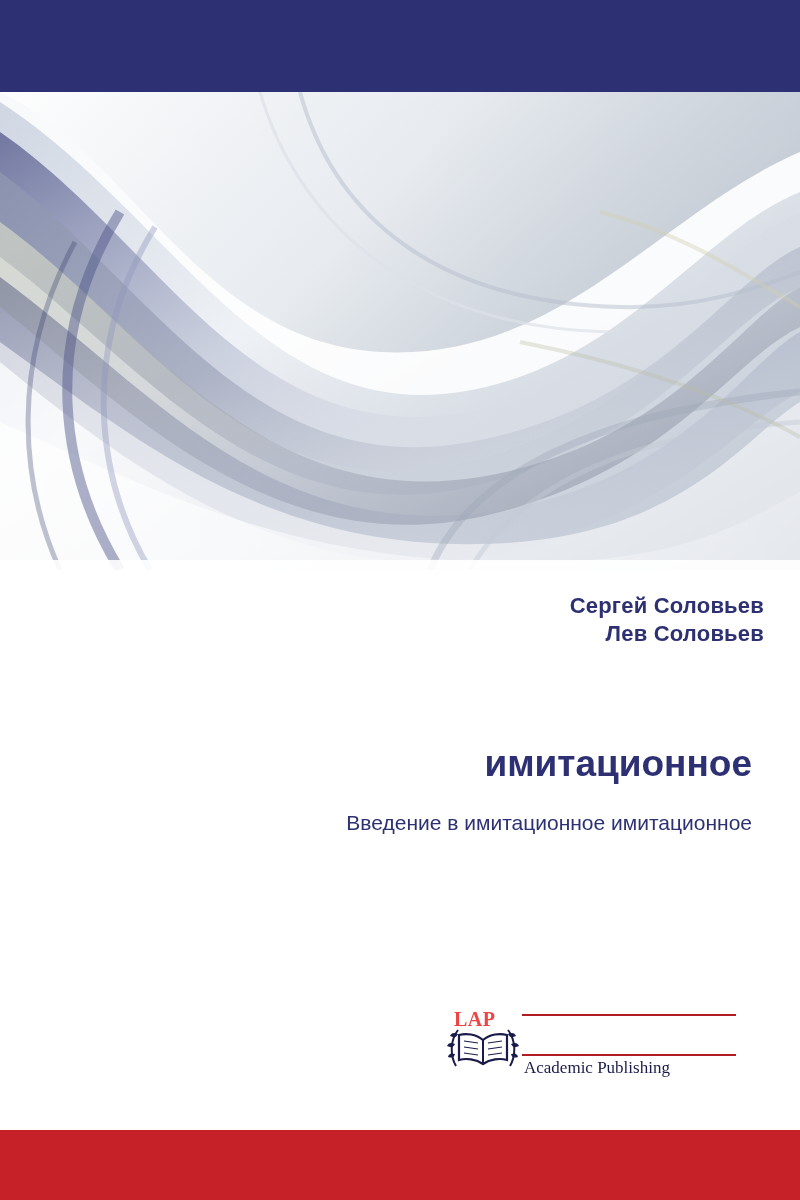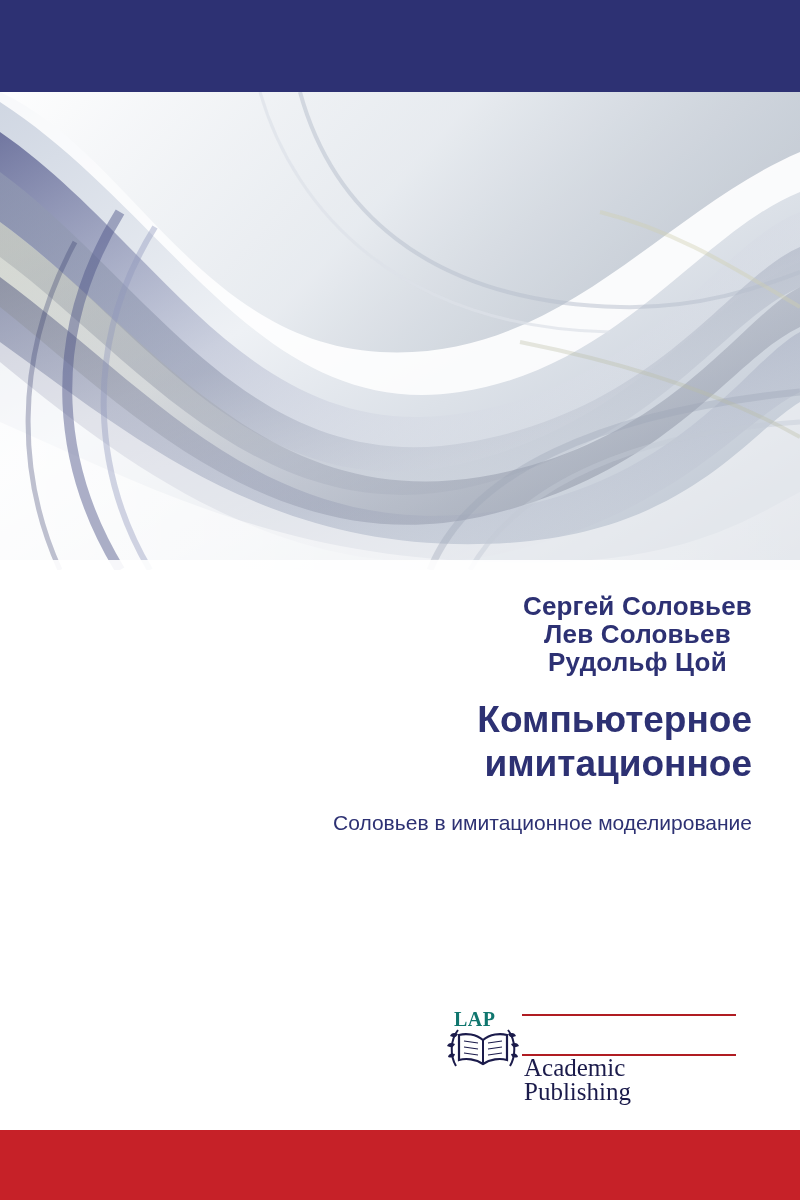--- a/index.html
+++ b/index.html
@@ -51,25 +51,25 @@
     position: absolute;
     left: 0;
     top: 570px;
     width: 800px;
     height: 560px;
     background: #ffffff;
   }
 
   .authors {
     position: absolute;
-    right: 48px;
+    right: 36px;
     top: 22px;
-    text-align: center;
+    text-align: right;
     color: #2d3173;
-    font-size: 26px;
+    font-size: 22px;
     line-height: 28px;
     font-weight: bold;
     letter-spacing: 0.2px;
   }
   .author-line { display: block; }
 
   .title-block {
     position: absolute;
     right: 48px;
     top: 128px;
@@ -124,32 +124,32 @@
     font-weight: bold;
     letter-spacing: 1.5px;
     color: #1b1b4b;
     line-height: 38px;
   }
   .logo-academic {
     position: absolute;
     left: 78px;
     top: 54px;
     font-family: "Liberation Serif", serif;
-    font-size: 25px;
+    font-size: 17px;
     color: #1b1b4b;
     line-height: 24px;
   }
   .logo-lap {
     position: absolute;
     left: 8px;
     top: 6px;
     font-family: "Liberation Serif", serif;
     font-size: 20px;
     font-weight: bold;
-    color: #0f766e;
+    color: #ef4444;
     letter-spacing: 0.5px;
   }
   .logo-mark {
     position: absolute;
     left: 0px;
     top: 2px;
     width: 74px;
     height: 70px;
   }
 
@@ -236,29 +236,28 @@
       <path d="M520,250 C620,270 720,300 800,345" stroke="#b9bda2" stroke-width="4" fill="none" opacity="0.35"></path>
       <rect x="0" y="468" width="800" height="10" fill="#ffffff" opacity="0.9"></rect>
     </svg>
   </div>
 
   <div class="text-area">
 
     <div class="authors">
       <span class="author-line">Сергей Соловьев</span>
       <span class="author-line">Лев Соловьев</span>
-      <span class="author-line">Рудольф Цой</span>
     </div>
 
     <div class="title-block">
       <h1 class="title">
-        <span>Компьютерное</span><br>
+        <br>
         <span>имитационное</span>
       </h1>
-      <p class="subtitle">Соловьев в имитационное моделирование</p>
+      <p class="subtitle">Введение в имитационное имитационное</p>
     </div>
 
   </div>
 
   <div class="logo">
     <div class="logo-rule-top"></div>
     <div class="logo-rule-bottom"></div>
 
     <svg class="logo-mark" viewBox="0 0 74 70" xmlns="http://www.w3.org/2000/svg">
       <path d="M10,62 C4,52 4,36 12,26" stroke="#1b1b4b" stroke-width="2" fill="none"></path>

